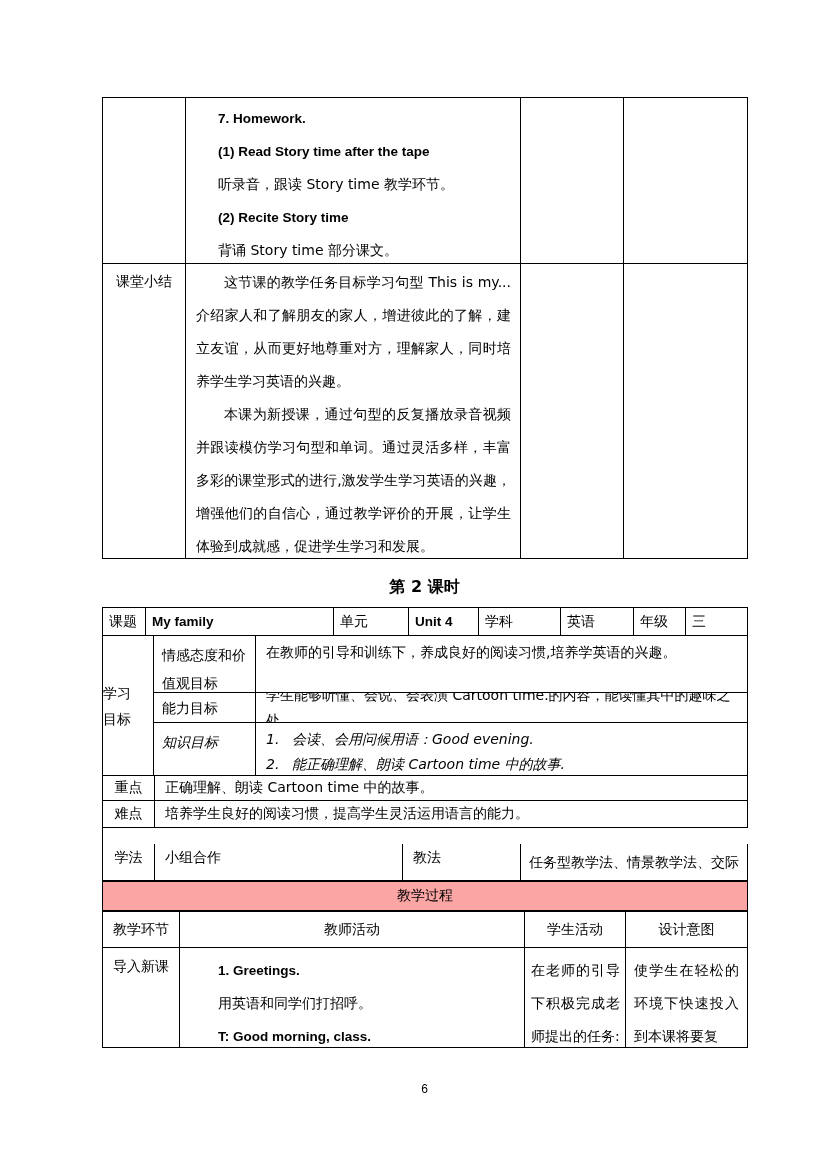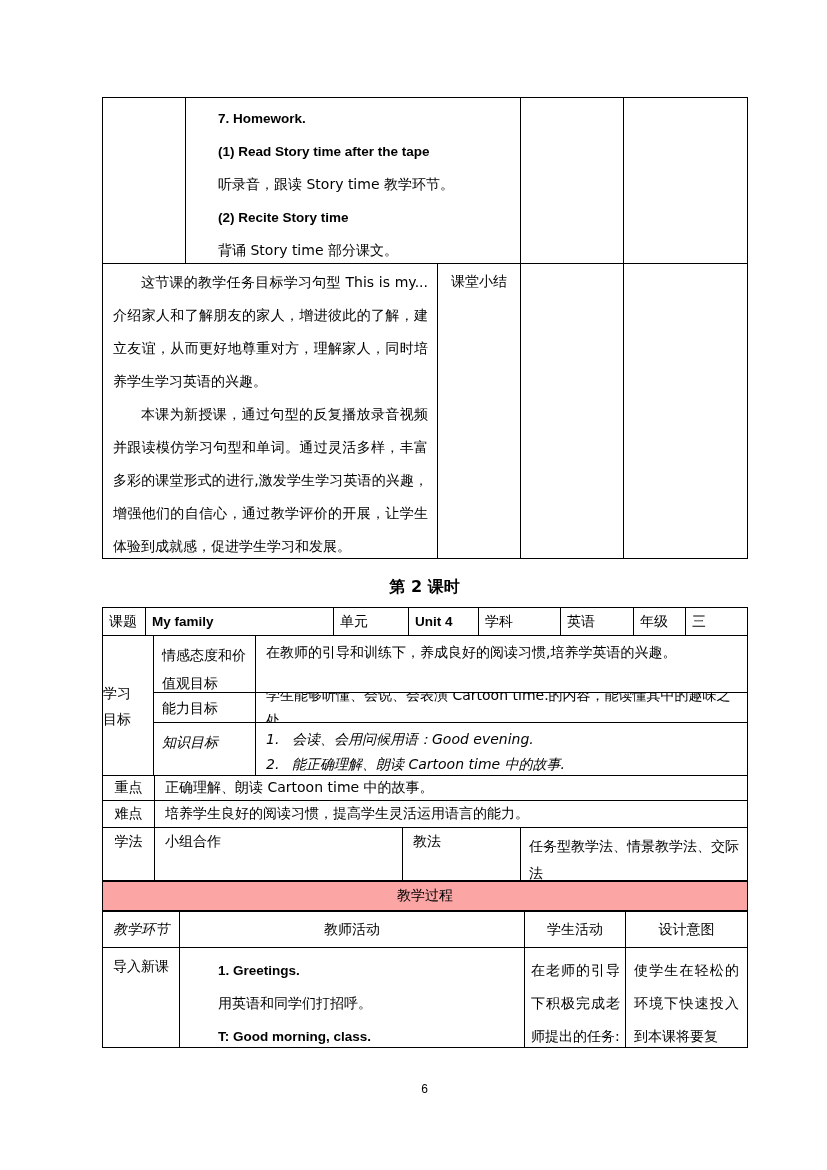--- a/index.html
+++ b/index.html
@@ -9,21 +9,21 @@
     -webkit-font-smoothing:antialiased;
   }
   .doc-table{position:absolute;border-left:1px solid #000;border-top:1px solid #000;}
   .trow{display:flex;}
   .cell{
     border-right:1px solid #000;border-bottom:1px solid #000;
     box-sizing:border-box;overflow:hidden;flex:0 0 auto;
   }
   .en{font-family:"Liberation Sans",sans-serif;font-weight:bold;font-size:13.5px;}
   .lines33 div{line-height:33px;}
-  .thick-b{border-bottom-width:2px;}
+  .thick-b{border-bottom-width:2px;margin-top:16px;}
 
   
   #prev-table{left:102px;top:97px;width:645px;}
   .prev-r1{height:166px;}
   .prev-r2{height:295px;}
   .prev-c1{width:83px;}
   .prev-c2{width:335px;}
   .prev-c3{width:103px;}
   .prev-c4{width:124px;}
   .homework{padding:4px 8px 0 32px;}
@@ -63,21 +63,21 @@
   .method-row .cell{padding-top:5px;}
   .m1{width:52px;text-align:center;} .m2{width:248px;padding-left:10px;}
   .m3{width:118px;padding-left:10px;} .m4{width:227px;padding:5px 8px 0 8px;line-height:27px;text-align:justify;}
 
   .banner-row{height:30px;}
   .banner-cell{width:645px;background:#fca5a5;display:flex;align-items:center;
     justify-content:center;border-bottom-width:2px;}
 
   .ph-row{height:36px;}
   .ph-row .cell{display:flex;align-items:center;justify-content:center;text-align:center;}
-  .w77{width:77px;font-style:italic;} .w345{width:345px;} .w101{width:101px;} .w122{width:122px;}
+  .w77{width:77px;} .w345{width:345px;} .w101{width:101px;} .w122{width:122px;}
 
   .proc-row{height:100px;}
   .proc-stage{width:77px;padding-top:10px;text-align:center;}
   .proc-teacher{width:345px;padding:6px 8px 0 38px;}
   .proc-teacher div{line-height:33px;}
   .proc-student{width:101px;padding:6px 5px 0 6px;line-height:33px;text-align:justify;}
   .proc-design{width:122px;padding:6px 8px 0 8px;line-height:33px;text-align:justify;}
 
   #page-number{position:absolute;left:102px;top:1082px;width:645px;text-align:center;
     font-size:12px;font-family:"Liberation Sans",sans-serif;}
@@ -92,25 +92,25 @@
       <div class="en">7. Homework.</div>
       <div class="en">(1) Read Story time after the tape</div>
       <div>听录音，跟读 Story time 教学环节。</div>
       <div class="en">(2) Recite Story time</div>
       <div>背诵 Story time 部分课文。</div>
     </div>
     <div class="cell prev-c3"></div>
     <div class="cell prev-c4"></div>
   </div>
   <div class="trow prev-r2">
+    <div class="cell prev-c1 stage-label">课堂小结</div>
     <div class="cell prev-c2 summary">
       <p>这节课的教学任务目标学习句型 This is my...介绍家人和了解朋友的家人，增进彼此的了解，建立友谊，从而更好地尊重对方，理解家人，同时培养学生学习英语的兴趣。</p>
       <p>本课为新授课，通过句型的反复播放录音视频并跟读模仿学习句型和单词。通过灵活多样，丰富多彩的课堂形式的进行,激发学生学习英语的兴趣，增强他们的自信心，通过教学评价的开展，让学生体验到成就感，促进学生学习和发展。</p>
     </div>
-    <div class="cell prev-c1 stage-label">课堂小结</div>
     <div class="cell prev-c3"></div>
     <div class="cell prev-c4"></div>
   </div>
 </div>
 
 <div id="section-title">第 2 课时</div>
 
 <div class="doc-table" id="lesson-table">
 
   <div class="trow info-row">

